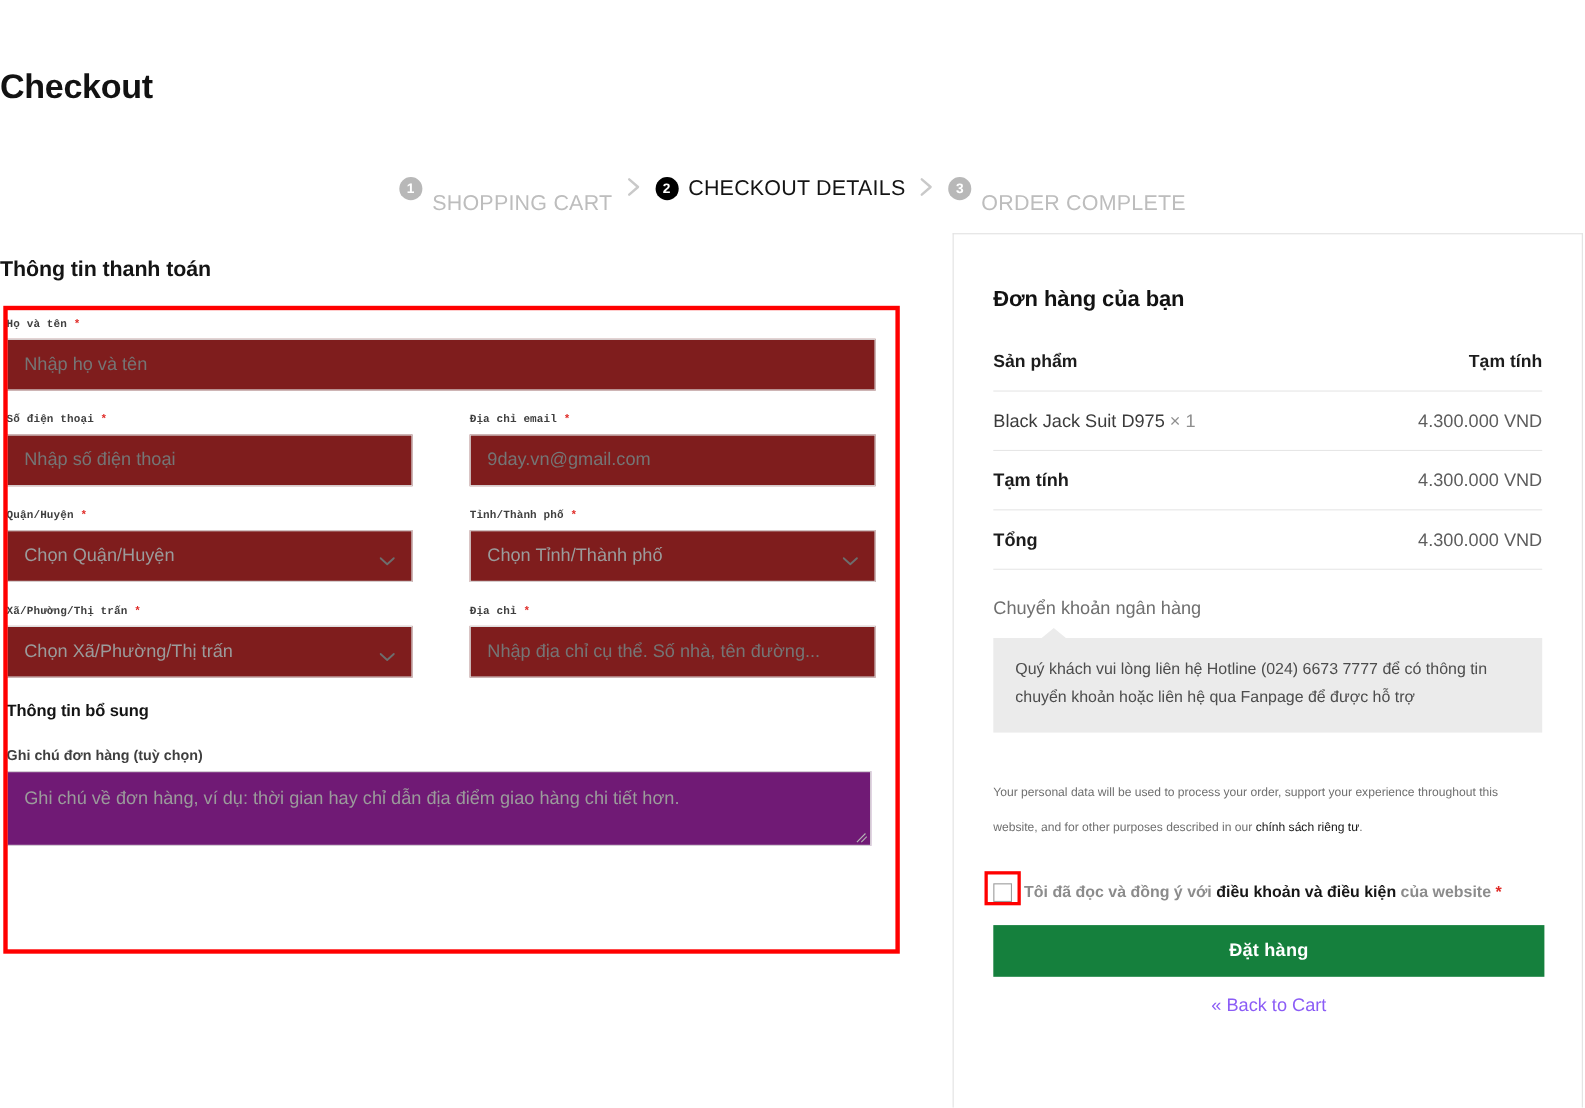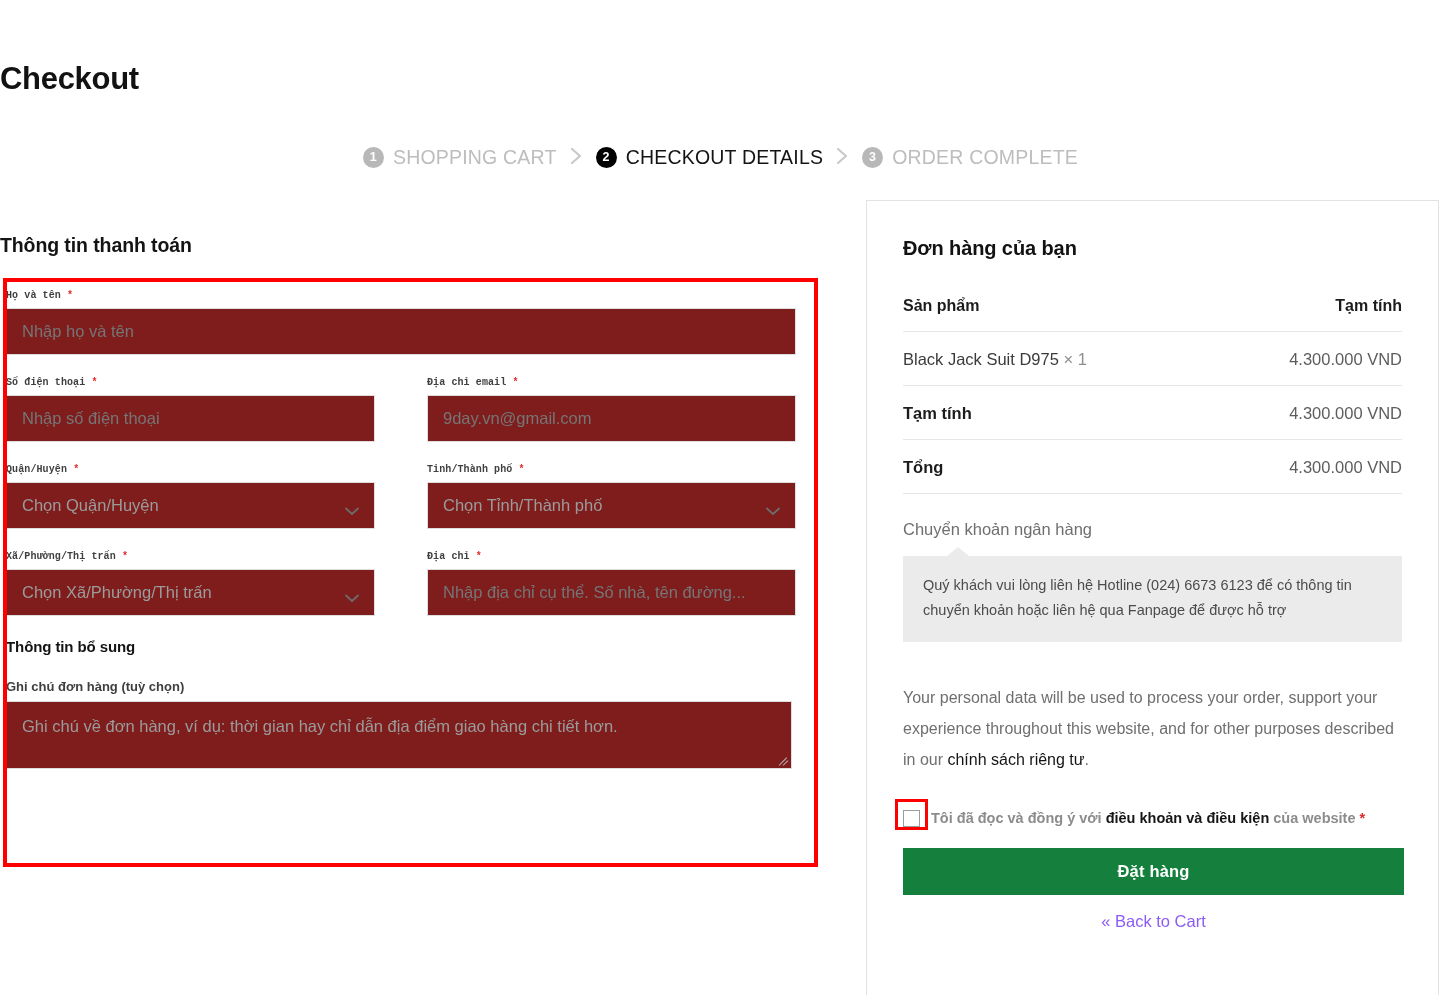--- a/index.html
+++ b/index.html
@@ -59,21 +59,21 @@
     align-items: center;
     justify-content: center;
     color: #ffffff;
     font-size: 12.5px;
     font-weight: 700;
     line-height: 1;
     flex: 0 0 auto;
   }
   .step.inactive .step-badge { background: #b8b8b8; }
   .step.active   .step-badge { background: #000000; }
-  .step.inactive .step-label { color: #bdbdbd; }
+  .step.inactive .step-label { color: #bdbdbd; margin-top: 28px; }
   .step.active   .step-label { color: #141414; }
   .step-sep {
     color: #c9c9c9;
     font-size: 19px;
     line-height: 1;
     font-weight: 400;
     user-select: none;
   }
 
   
@@ -162,21 +162,21 @@
     font-size: 13px;
     font-weight: 700;
     color: #3f3f3f;
     margin-bottom: 7px;
   }
   .note-box {
     position: relative;
     width: 786px;
     height: 68px;
     border: 1px solid #dedede;
-    background: #7f1d1d;
+    background: #701a75;
     font-size: 16.5px;
     color: #9b9b9b;
     padding: 13px 15px;
     line-height: 22px;
     overflow: hidden;
   }
   .resize-handle {
     position: absolute;
     right: 1px;
     bottom: 1px;
@@ -191,27 +191,27 @@
     height: 1px;
     transform-origin: left center;
   }
   .resize-handle i:nth-child(1) { width: 11px; left: 1px; top: 10px; transform: rotate(-45deg); }
   .resize-handle i:nth-child(2) { width: 7px;  left: 5px; top: 10px; transform: rotate(-45deg); }
 
   
   .summary {
     position: absolute;
     left: 866px;
-    top: 200px;
+    top: 212px;
     width: 573px;
     height: 795px;
     border: 1px solid #e2e2e2;
     border-bottom: none;
     background: #ffffff;
-    padding: 36px 36px 0 36px;
+    padding: 48px 36px 0 36px;
   }
   .summary-title {
     font-size: 20px;
     font-weight: 700;
     color: #121212;
     letter-spacing: -0.1px;
     margin-bottom: 37px;
   }
 
   .sum-row {
@@ -266,21 +266,21 @@
     left: 44px;
     width: 0;
     height: 0;
     border-left: 11px solid transparent;
     border-right: 11px solid transparent;
     border-bottom: 9px solid #ebebeb;
   }
 
   .privacy {
     margin-top: 40px;
-    font-size: 16px;
+    font-size: 11px;
     line-height: 31px;
     color: #6f6f6f;
   }
   .privacy a {
     color: #141414;
     text-decoration: none;
     font-weight: 400;
   }
 
   .terms-wrap {
@@ -503,21 +503,21 @@
     <div class="sum-row sum-line bold">
       <span class="label">Tổng</span>
       <span class="amount">4.300.000 VND</span>
     </div>
 
     <div class="pay-method">
       <span>Chuyển khoản ngân hàng</span>
     </div>
 
     <div class="pay-box">
-      <span>Quý khách vui lòng liên hệ Hotline (024) 6673 6123 để có thông tin chuyển khoản hoặc liên hệ qua Fanpage để được hỗ trợ</span>
+      <span>Quý khách vui lòng liên hệ Hotline (024) 6673 7777 để có thông tin chuyển khoản hoặc liên hệ qua Fanpage để được hỗ trợ</span>
     </div>
 
     <p class="privacy">
       <span>Your personal data will be used to process your order, support your experience throughout this website, and for other purposes described in our </span><a href="#">chính sách riêng tư</a><span>.</span>
     </p>
 
     <div class="terms-wrap">
       <span class="tbox"></span>
       <span class="annot-check"></span>
       <span class="terms-text"><span>Tôi đã đọc và đồng ý với </span><b>điều khoản và điều kiện</b><span> của website </span><span class="req">*</span></span>

